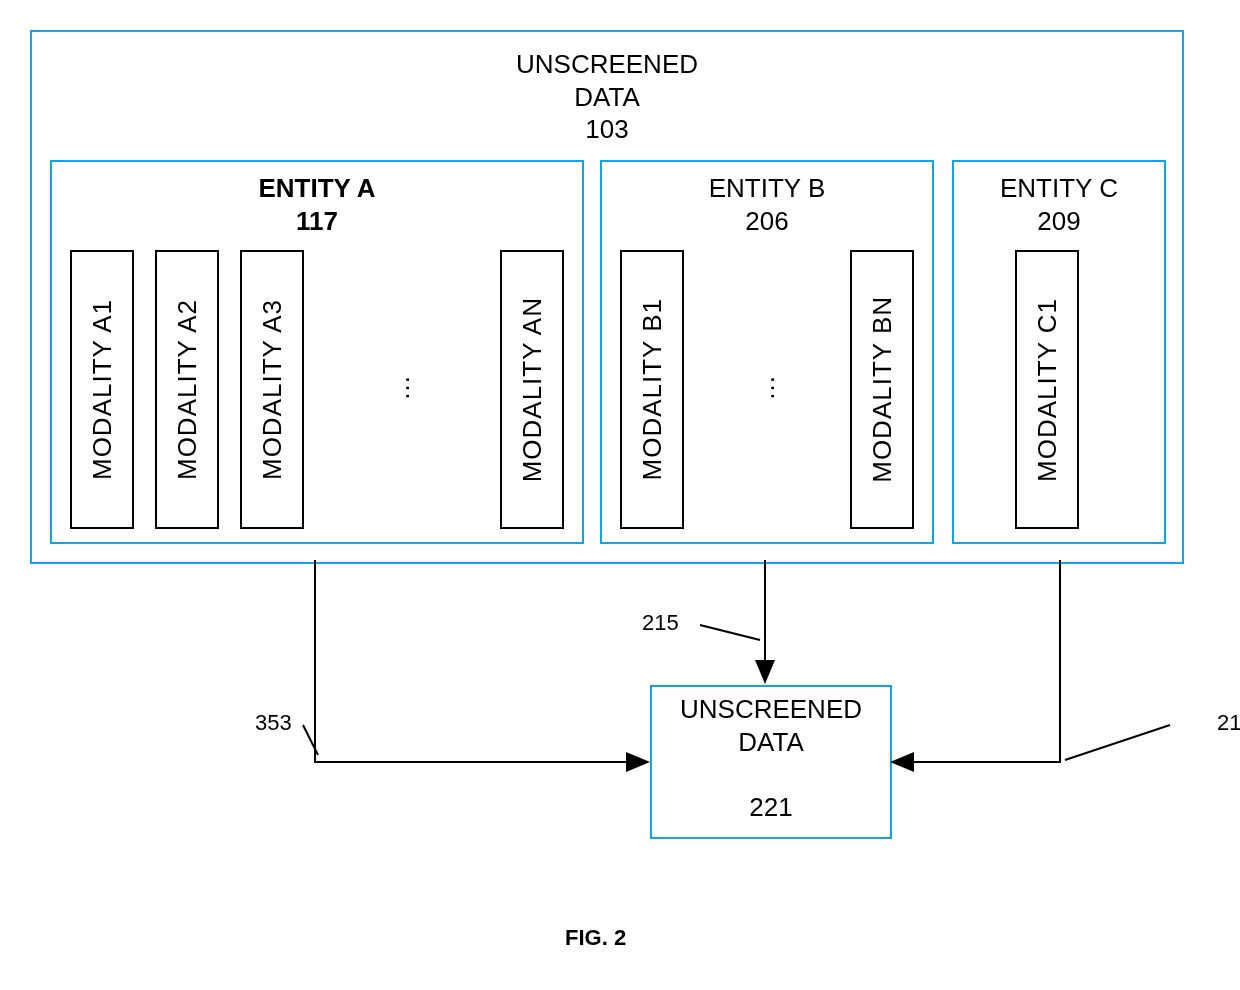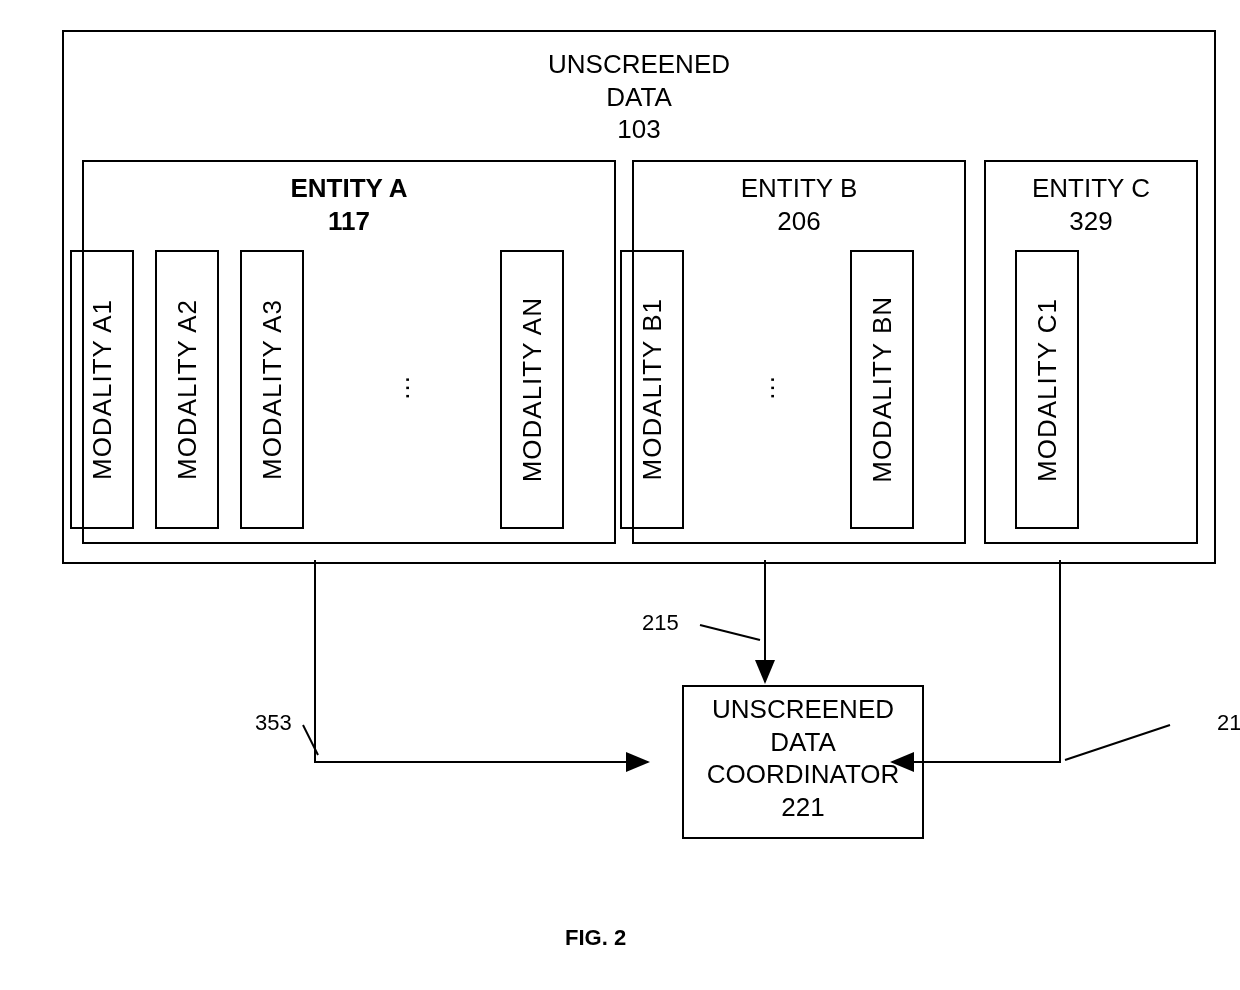--- a/index.html
+++ b/index.html
@@ -6,23 +6,22 @@
     margin: 0;
     padding: 0;
     background: white;
     font-family: Arial, Helvetica, sans-serif;
     width: 1240px;
     height: 990px;
     position: relative;
   }
   .box {
     position: absolute;
-    border: 2px solid #000000;
+    border: 2px solid #0ea5e9;
     text-align: center;
-    margin-left: 32px;
   }
   .label {
     font-size: 26px;
     line-height: 1.25;
     text-align: center;
   }
   .modality {
     position: absolute;
     border: 2px solid black;
     display: flex;
@@ -106,32 +105,32 @@
 <div class="dots" style="left:700px; top:250px; width:130px; height:275px;">
   <span class="vtext">...</span>
 </div>
 <div class="modality" style="left:850px; top:250px; width:60px; height:275px;">
   <span class="vtext">MODALITY BN</span>
 </div>
 
 <div class="box" style="left:952px; top:160px; width:210px; height:380px;">
   <div class="label" style="margin-top:10px;">
     <span>ENTITY C</span><br>
-    <span>329</span>
+    <span>209</span>
   </div>
 </div>
 <div class="modality" style="left:1015px; top:250px; width:60px; height:275px;">
   <span class="vtext">MODALITY C1</span>
 </div>
 
 <div class="box" style="left:650px; top:685px; width:238px; height:150px;">
   <div class="label" style="margin-top:6px;">
     <span>UNSCREENED</span><br>
     <span>DATA</span><br>
-    <span>COORDINATOR</span><br>
+    <br>
     <span>221</span>
   </div>
 </div>
 
 <div class="arrow-label" style="left:255px; top:710px;">353</div>
 <div class="arrow-label" style="left:642px; top:610px;">215</div>
 <div class="arrow-label" style="left:1185px; top:710px;margin-left:32px;">218</div>
 
 <div class="figure-caption" style="left:565px; top:925px;">FIG. 2</div>
 

